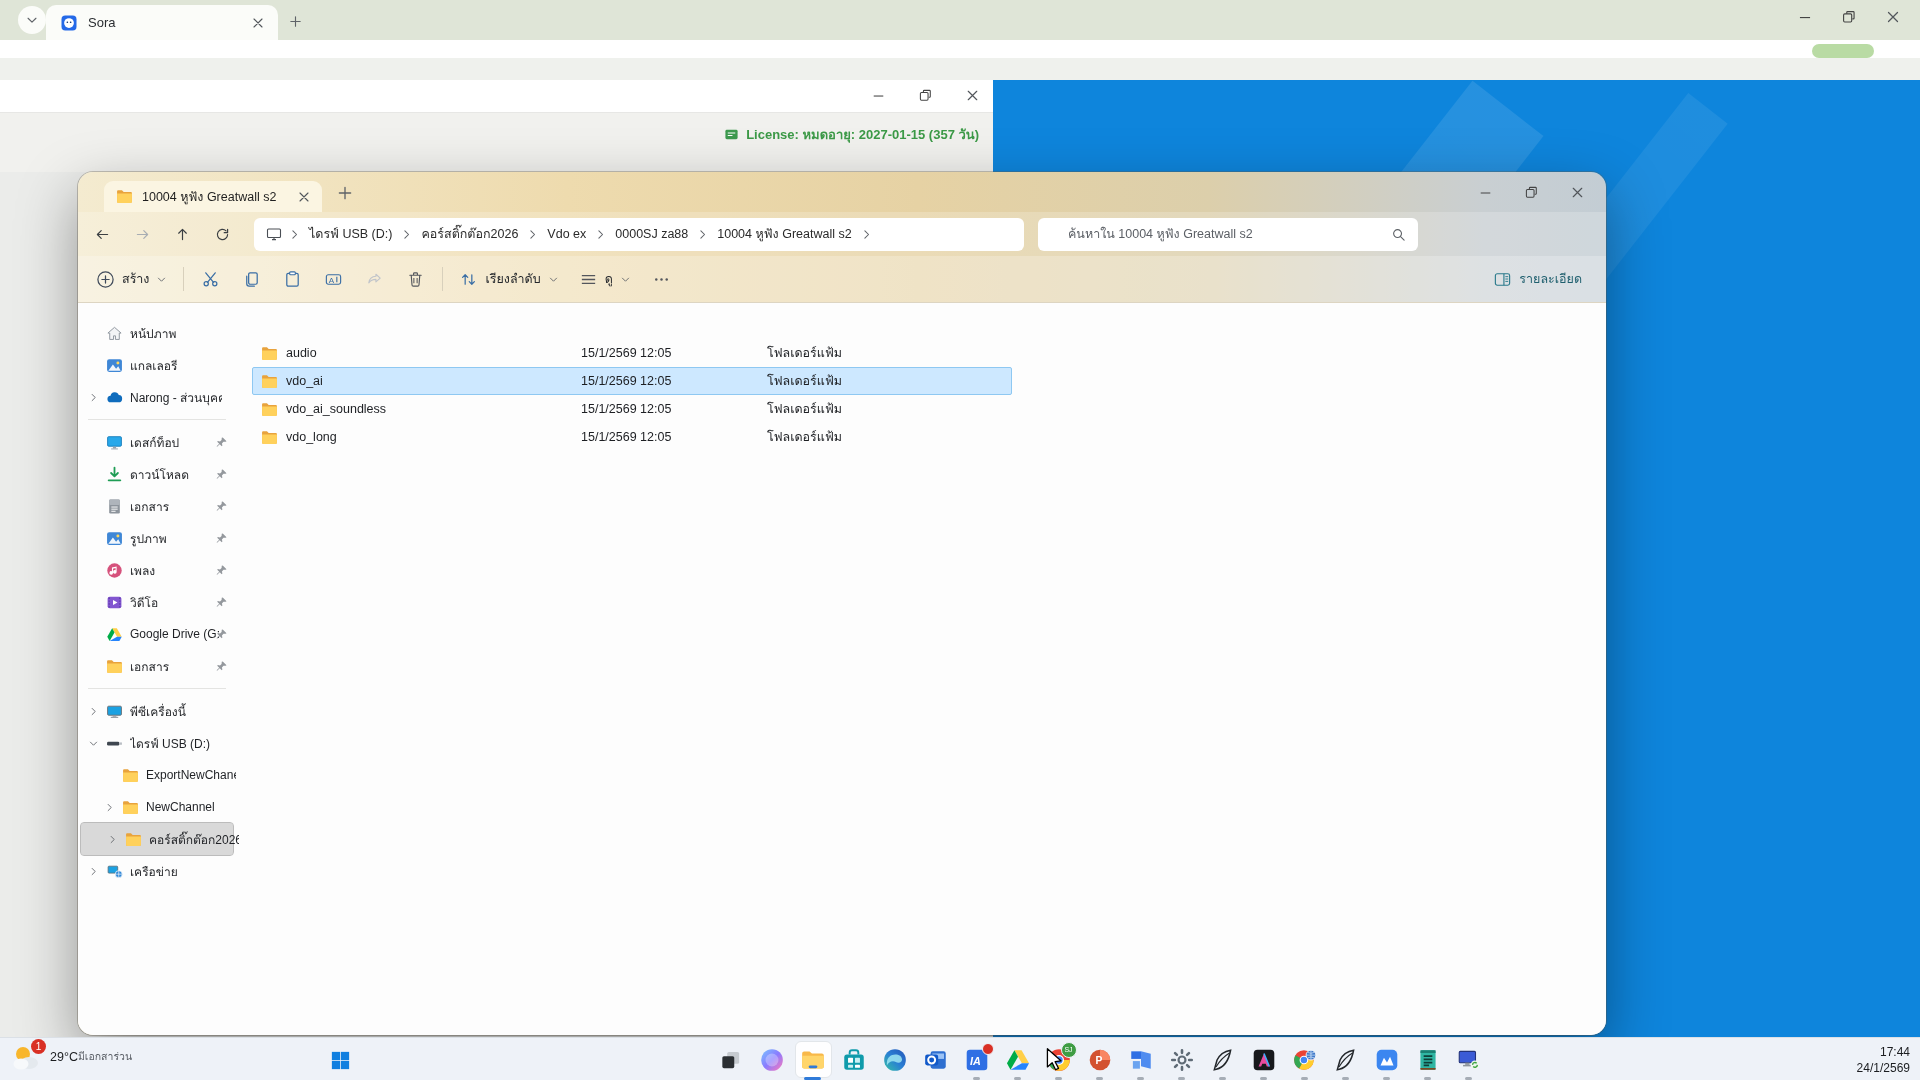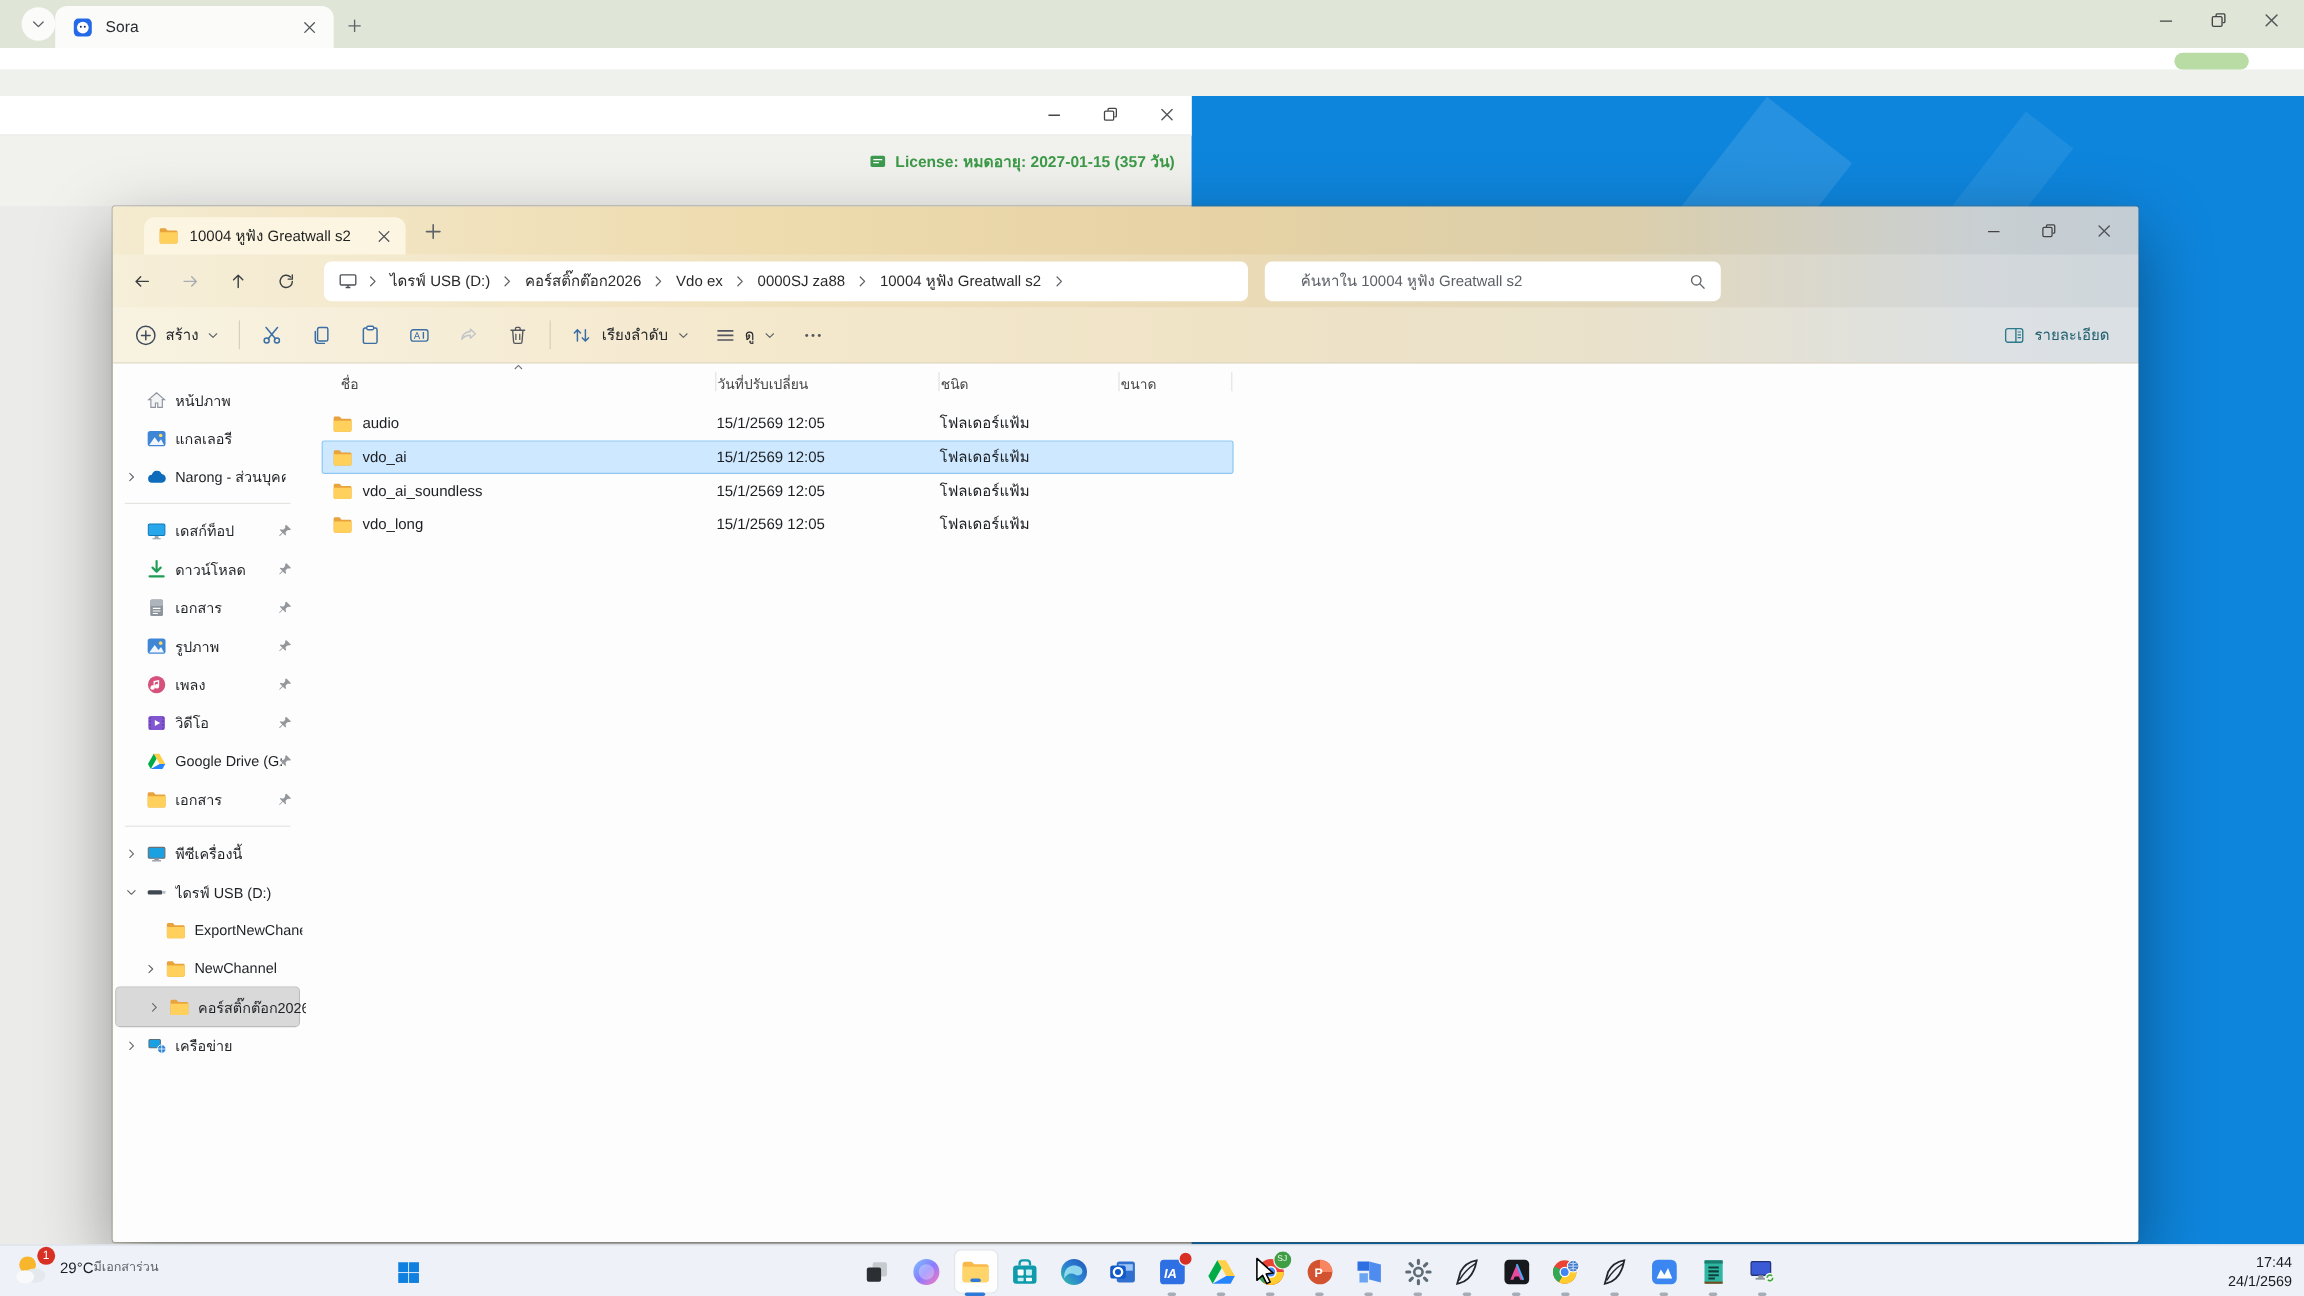--- a/index.html
+++ b/index.html
@@ -33,21 +33,21 @@
   #license-win{position:absolute;left:0;top:80px;width:993px;height:92px;background:#f1f1ee;}
   #license-win .ltitle{position:absolute;left:0;top:0;width:100%;height:32px;background:#ffffff;border-bottom:1px solid #e7e7e5;}
   .lwin-controls{position:absolute;right:12px;top:7px;display:flex;gap:30px;}
   .lwin-controls .icon{width:17px;height:17px;}
   #license-line{position:absolute;right:14px;top:44px;display:flex;align-items:center;gap:7px;font-size:13px;color:#3c9a47;font-weight:bold;}
   #license-line .icon{width:15px;height:15px;}
 
   #browser-left-bg{position:absolute;left:0;top:172px;width:993px;height:865px;background:#ebecea;}
 
   
-  #explorer{position:absolute;left:94px;top:172px;width:1688px;height:863px;border-radius:2px;box-shadow:0 22px 60px rgba(0,0,0,.38),0 0 0 1px rgba(110,100,80,.35);overflow:hidden;
+  #explorer{position:absolute;left:78px;top:172px;width:1528px;height:863px;border-radius:15px;box-shadow:0 22px 60px rgba(0,0,0,.38),0 0 0 1px rgba(110,100,80,.35);overflow:hidden;
     background:linear-gradient(90deg,#f4ebd0 0%,#eedbae 32%,#e6d2a4 55%,#dccfab 74%,#c9cfd2 92%,#c3cdd4 100%);}
   .ex-titlebar{position:relative;height:40px;}
   .ex-tab{position:absolute;left:26px;bottom:0;width:218px;height:31px;background:#fbf5e2;border-radius:9px 9px 0 0;display:flex;align-items:center;font-size:12.5px;color:#1f1f1f;}
   .ex-tab .icon{width:17px;height:17px;margin:0 9px 0 12px;}
   .ex-tab .tx{width:16px;height:16px;margin-left:auto;margin-right:10px;}
   .ex-newtab{position:absolute;left:258px;top:12px;width:18px;height:18px;}
   .ex-controls{position:absolute;right:6px;top:0;height:40px;display:flex;}
   .ex-controls .cbtn{width:46px;height:40px;display:flex;align-items:center;justify-content:center;}
   .ex-controls .icon{width:17px;height:17px;}
 
@@ -697,35 +697,20 @@
               <svg viewBox="0 0 16 16">
                 <rect x="2" y="3" width="9" height="6.5" rx=".8" fill="#1ba1e2" stroke="#56707e" stroke-width=".8"></rect>
                 <circle cx="12" cy="10.5" r="3.3" fill="#2f86d6" stroke="#fff" stroke-width=".7"></circle>
                 <path d="M8.8 10.5h6.4M12 7.3v6.4" stroke="#fff" stroke-width=".6"></path>
               </svg>
             </span>
             <span class="slabel">เครือข่าย</span>
           </div>
         </div>
       <div class="ex-main">
-        <div class="lheader" id="lheader">
-            <span class="icon sort-caret">
-              <svg viewBox="0 0 16 16">
-                <path d="M4 10l4-4 4 4" fill="none" stroke="#6c7077" stroke-width="1.2"></path>
-              </svg>
-            </span>
-            <span class="hcell" style="left:32px">ชื่อ</span>
-            <span class="hcell" style="left:346px">วันที่ปรับเปลี่ยน</span>
-            <span class="hcell" style="left:532px">ชนิด</span>
-            <span class="hcell" style="left:682px">ขนาด</span>
-            <span class="hsep" style="left:344px"></span>
-            <span class="hsep" style="left:530px"></span>
-            <span class="hsep" style="left:680px"></span>
-            <span class="hsep" style="left:774px"></span>
-          </div>
         <div class="lrows" id="lrows">
             <div class="frow">
               <span class="icon ficon" style="width:17px;height:17px;">
                 <svg viewBox="0 0 16 16">
                   <path fill="#e8a33d" d="M1 3.2C1 2.5 1.5 2 2.2 2h3.4l1.6 1.8h6.6c.7 0 1.2.5 1.2 1.2v7.8c0 .7-.5 1.2-1.2 1.2H2.2C1.5 14 1 13.5 1 12.8z"></path>
                   <path fill="#ffd15c" d="M1 5.2h14v7.6c0 .7-.5 1.2-1.2 1.2H2.2C1.5 14 1 13.5 1 12.8z"></path>
                 </svg>
               </span>
               <span class="fname">audio</span>
               <span class="fdate">15/1/2569 12:05</span>

